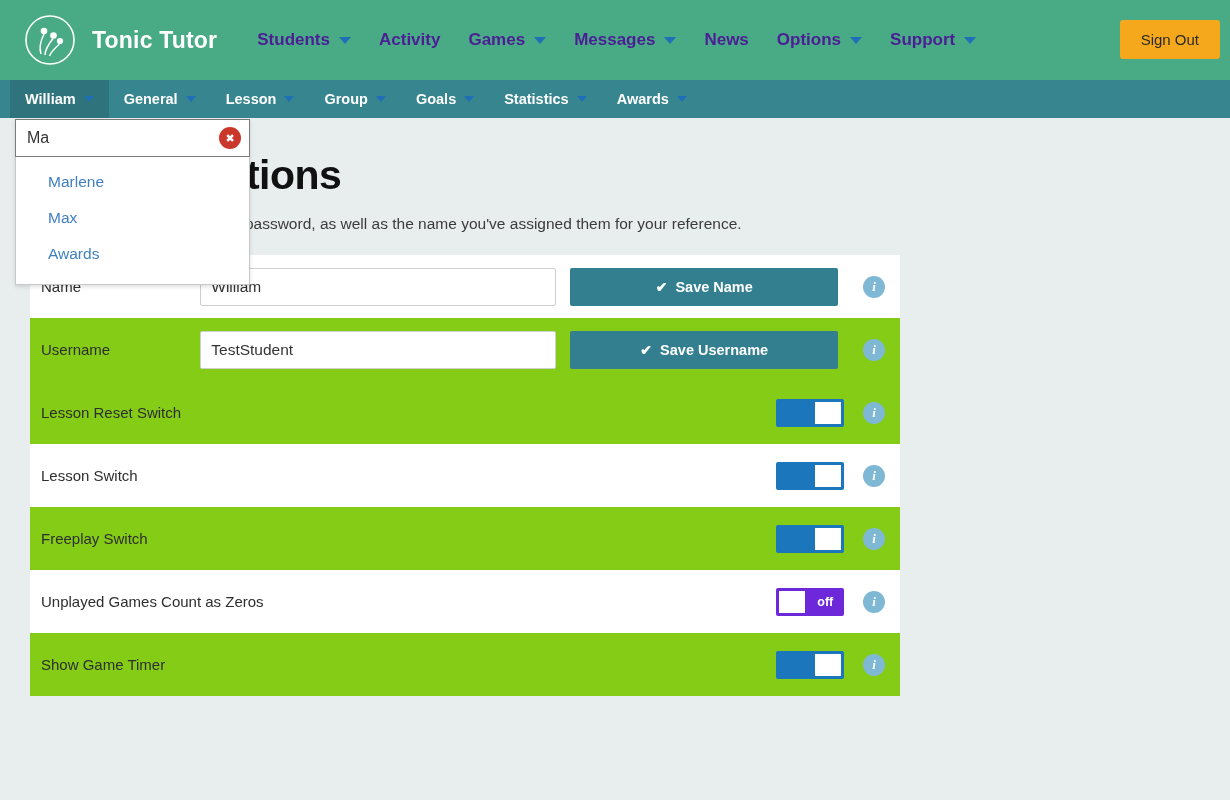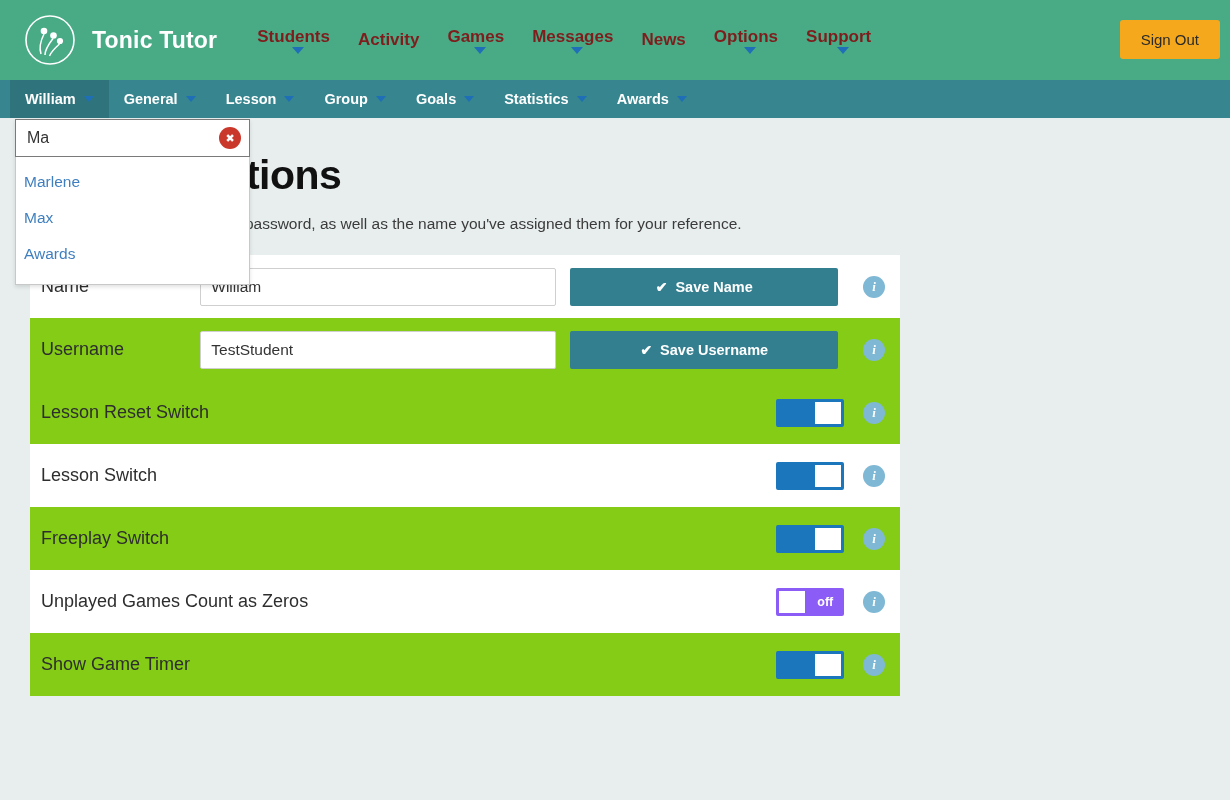--- a/index.html
+++ b/index.html
@@ -30,27 +30,26 @@
     color: #ffffff;
     font-size: 23px;
     font-weight: bold;
     letter-spacing: .2px;
     margin-right: 26px;
     white-space: nowrap;
   }
   .topnav { display: flex; align-items: center; gap: 0; }
   .topnav-item {
     display: flex; align-items: center;
-    color: #7f1d1d;
+    color: #4c1d95;
     font-size: 17px;
     font-weight: bold;
     padding: 8px 14px;
     white-space: nowrap;
     cursor: pointer;
-    flex-direction: column;
   }
   .caret {
     width: 0; height: 0;
     border-left: 6px solid transparent;
     border-right: 6px solid transparent;
     border-top: 7px solid #1f6fb8;
     margin-left: 9px;
     display: inline-block;
   }
   .signout {
@@ -110,21 +109,21 @@
   
   .options-table {
     margin: 22px 0 0 30px;
     width: 870px;
     border-collapse: collapse;
   }
   .opt-row { height: 63px; }
   .opt-row.odd  { background: #ffffff; }
   .opt-row.even { background: #84cc16; }
   .opt-label {
-    font-size: 18px;
+    font-size: 15px;
     color: #2e2e2e;
     padding-left: 11px;
     width: 170px;
     white-space: nowrap;
   }
   .opt-field { width: 370px; padding-right: 8px; }
   .opt-action { width: 268px; padding-right: 10px; }
   .opt-info { width: 52px; text-align: center; }
 
   .text-input {
@@ -176,21 +175,21 @@
   .toggle {
     display: inline-flex;
     align-items: center;
     width: 68px; height: 28px;
     border-radius: 2px;
     cursor: pointer;
     position: relative;
     vertical-align: middle;
   }
   .toggle.on  { background: #1b76bc; justify-content: flex-end; }
-  .toggle.off { background: #8b5cf6; justify-content: flex-start; }
+  .toggle.off { background: #6d28d9; justify-content: flex-start; }
   .knob {
     width: 26px; height: 22px;
     background: #ffffff;
     margin: 0 3px;
     flex: 0 0 auto;
   }
   .toggle-text {
     color: #ffffff;
     font-size: 12.5px;
     font-weight: bold;
@@ -240,21 +239,21 @@
     line-height: 1;
     cursor: pointer;
     display: flex;
     align-items: center;
     justify-content: center;
     font-family: "Liberation Sans", sans-serif;
   }
   .student-list { padding: 8px 0 12px 0; }
   .student-link {
     display: block;
-    padding: 9px 0 9px 8px;
+    padding: 9px 0 9px 32px;
     font-size: 15.5px;
     color: #3f7fbf;
     text-decoration: none;
     cursor: pointer;
   }
 </style>
 </head>
 <body>
 
 <div class="header">

